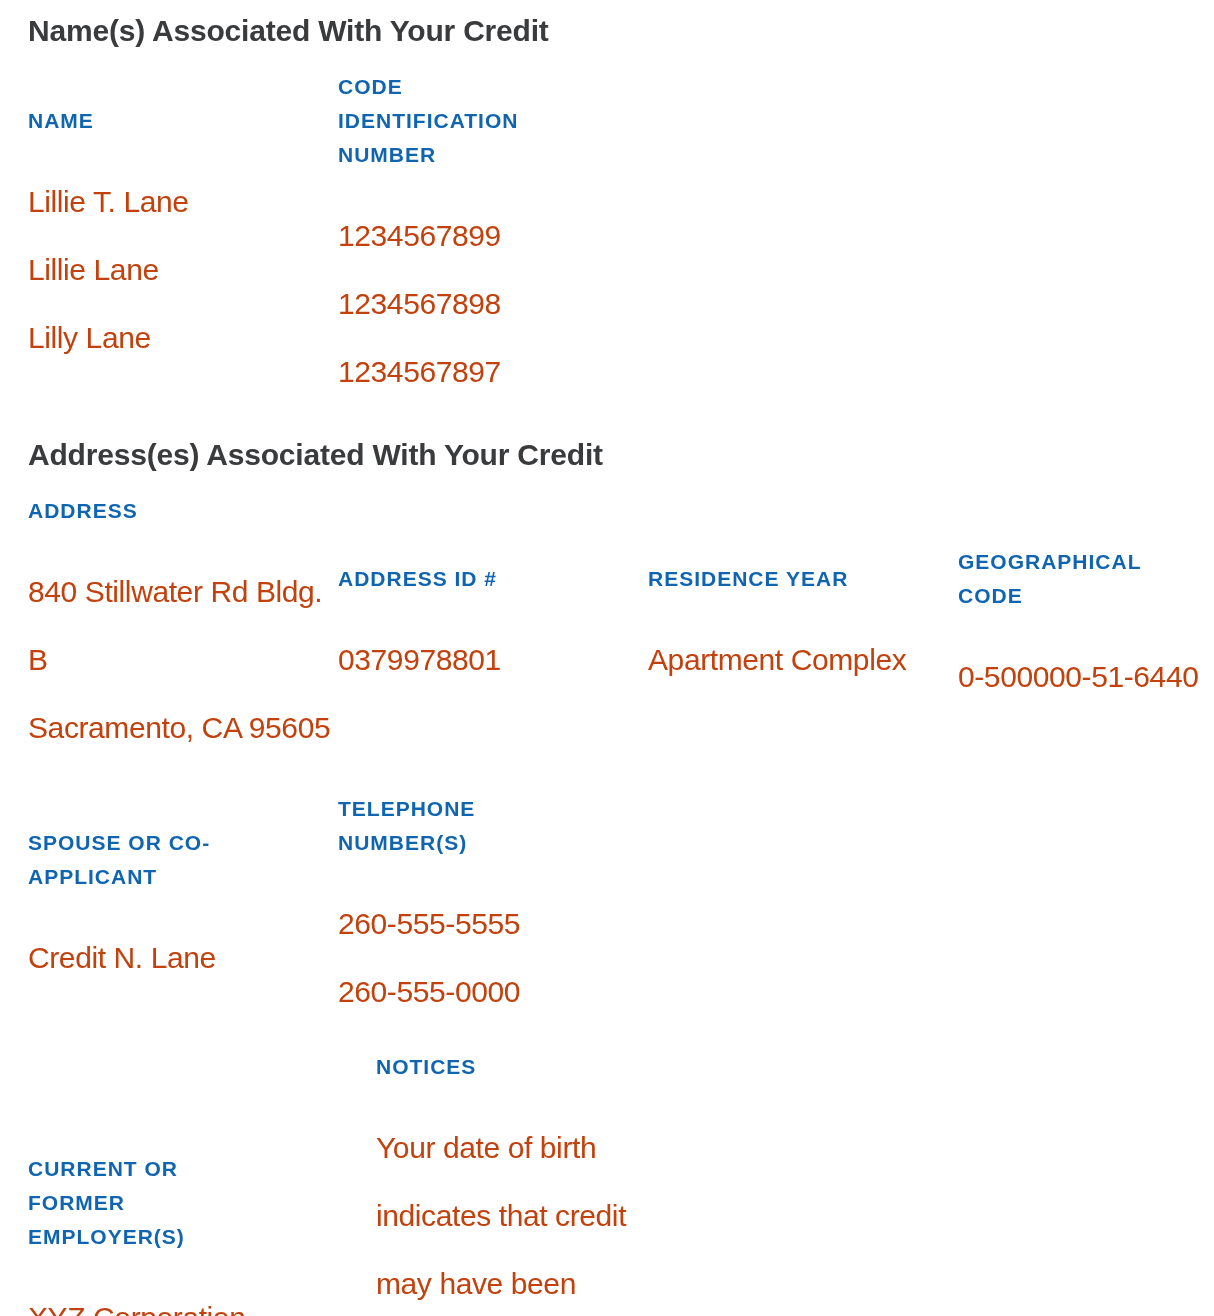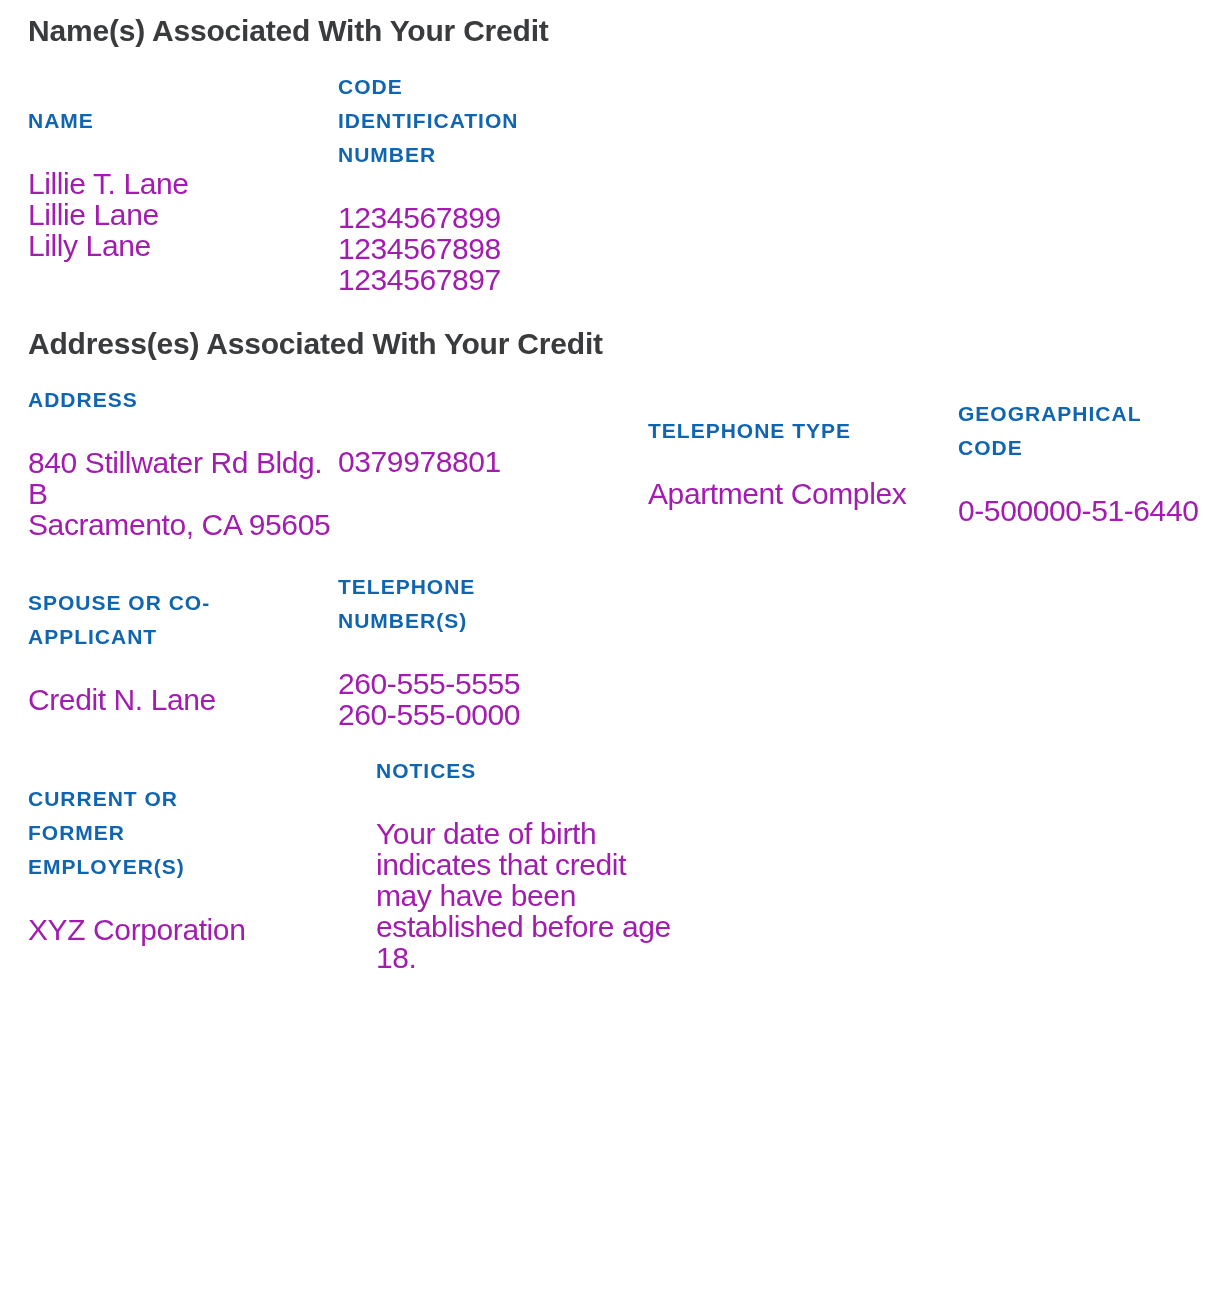--- a/index.html
+++ b/index.html
@@ -36,22 +36,22 @@
     color: #1065b1;
     line-height: 34px;
     letter-spacing: 1px;
     max-width: 228px;
     margin: 0 0 30px 0;
     white-space: pre-line;
   }
   .cell-values {
     font-size: 30px;
     font-weight: 400;
-    color: #a21caf;
-    line-height: 31px;
+    color: #c2410c;
+    line-height: 68px;
     letter-spacing: -0.4px;
     white-space: pre-line;
   }
 </style>
 </head>
 <body>
 
 <div>
 
   <div class="section">
@@ -74,24 +74,25 @@
 
   <div class="section">
     <div class="section-title">Address(es) Associated With Your Credit</div>
     <div class="row">
       <div class="cell">
         <div class="col-header">ADDRESS</div>
         <div class="cell-values">840 Stillwater Rd Bldg. B
 Sacramento, CA 95605</div>
       </div>
       <div class="cell">
+        <div class="col-header">ADDRESS ID #</div>
         <div class="cell-values">0379978801</div>
       </div>
       <div class="cell">
-        <div class="col-header">TELEPHONE TYPE</div>
+        <div class="col-header">RESIDENCE YEAR</div>
         <div class="cell-values">Apartment Complex</div>
       </div>
       <div class="cell">
         <div class="col-header">GEOGRAPHICAL CODE</div>
         <div class="cell-values">0-500000-51-6440</div>
       </div>
     </div>
   </div>
 
   <div class="section">

